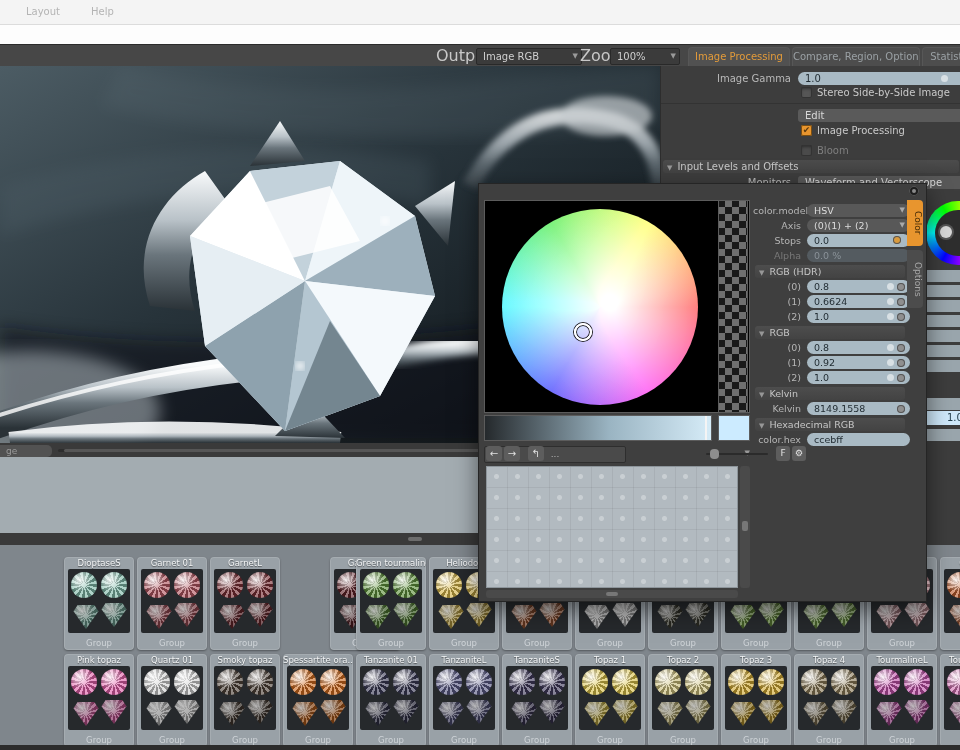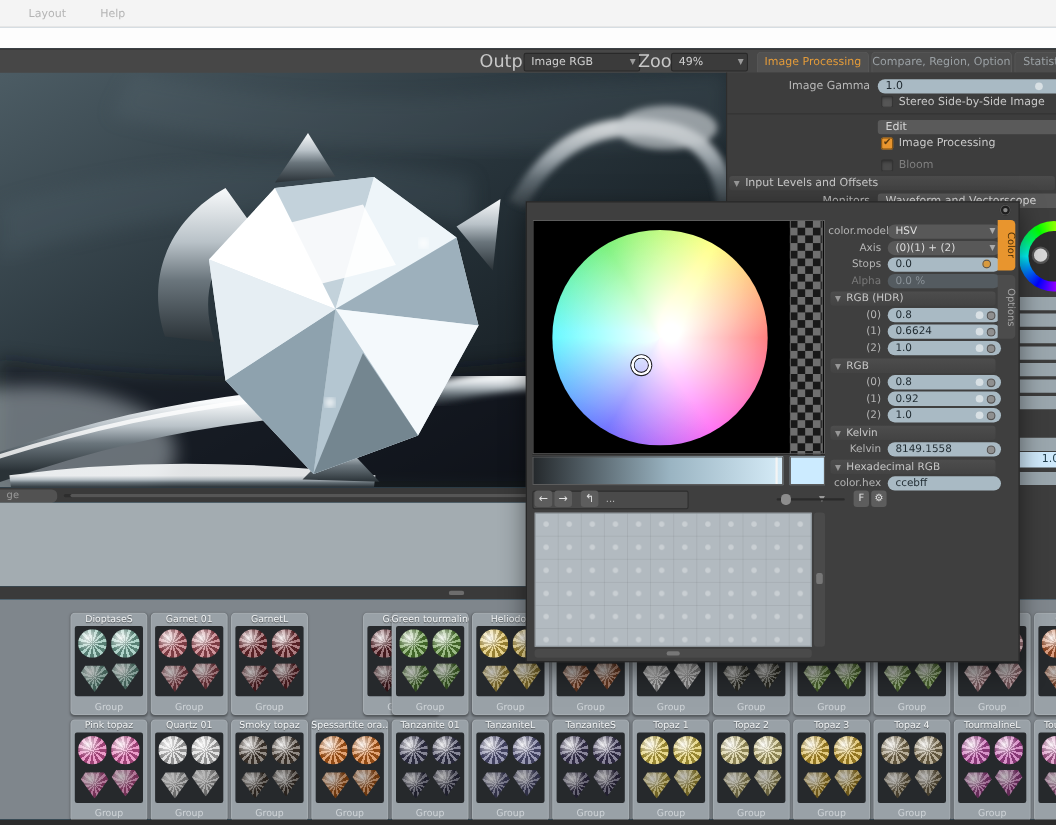--- a/index.html
+++ b/index.html
@@ -133,21 +133,21 @@
   </div>
   <div class="abs" id="topstrip"></div>
 
   <div class="abs" id="toolbar">
     <span class="tb-label abs" style="left:436px;">Output</span>
     <div class="dd" style="left:476px;width:84px;">
       <span>Image RGB</span><span class="arr">▼</span>
     </div>
     <span class="tb-label abs" style="left:580px;">Zoom</span>
     <div class="dd" style="left:610px;width:48px;">
-      <span>49%</span><span class="arr">▼</span>
+      <span>100%</span><span class="arr">▼</span>
     </div>
     <div class="tab active" style="left:688px;width:100px;">Image Processing</div>
     <div class="tab" style="left:792px;width:126px;">Compare, Region, Options</div>
     <div class="tab" style="left:922px;width:60px;">Statistics</div>
   </div>
 
   <div class="abs" style="left:0;top:66px;width:660px;height:377px;">
     <svg width="660" height="377" viewBox="0 0 660 377">
       <defs>
         <linearGradient id="bgG" x1="0" y1="0" x2="1" y2="1">

